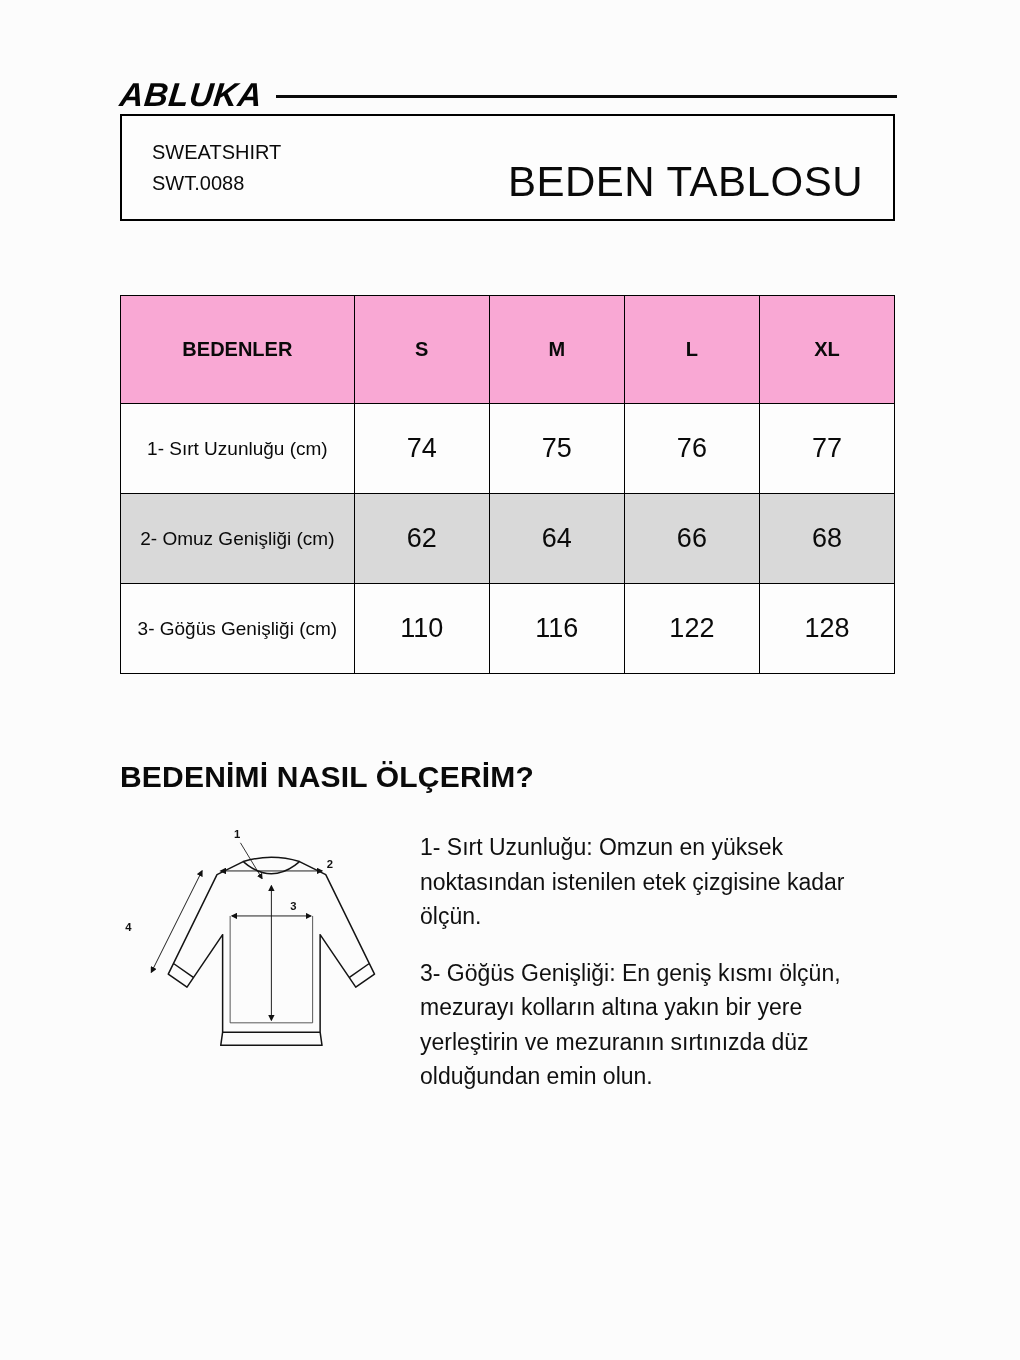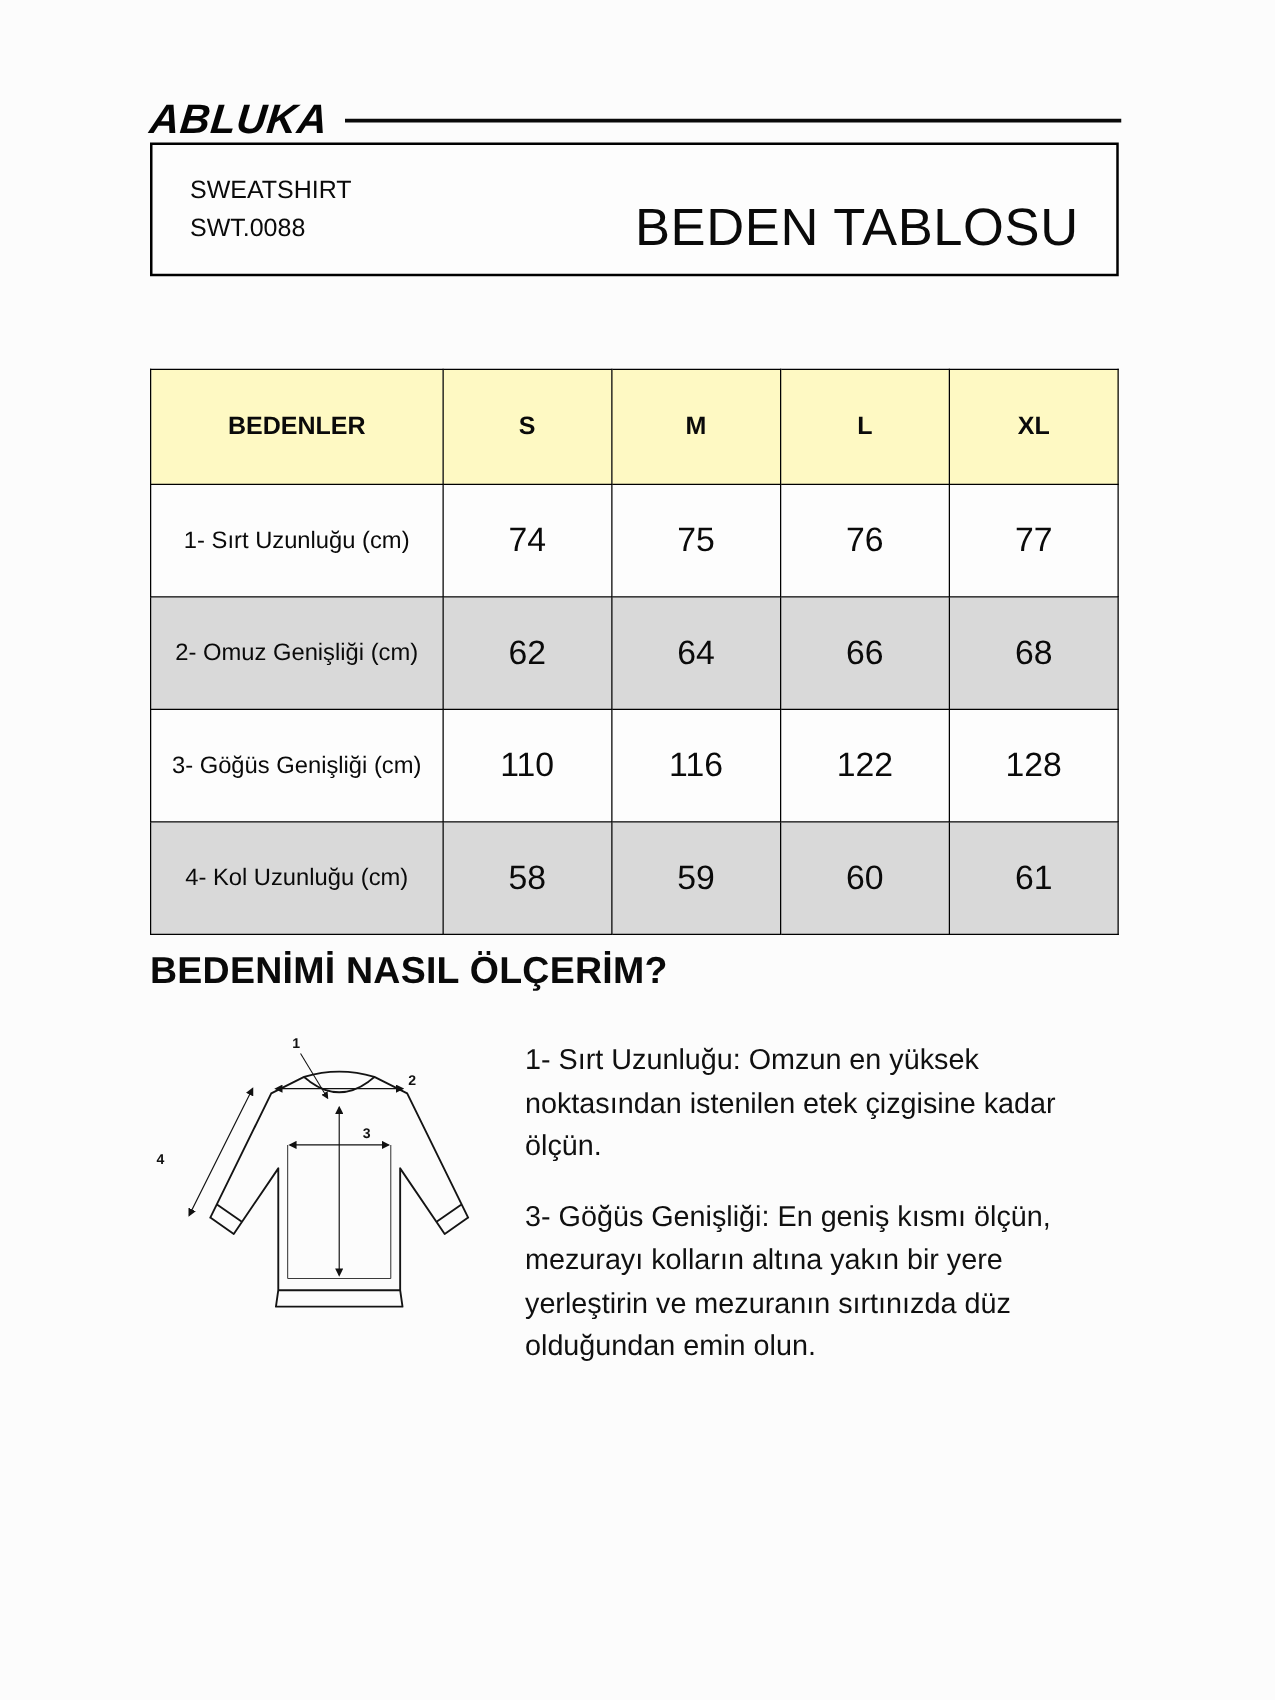--- a/index.html
+++ b/index.html
@@ -37,21 +37,21 @@
   
   table.size-table {
     position: absolute; left: 120px; top: 295px; width: 775px;
     border-collapse: collapse; table-layout: fixed;
   }
   .size-table th, .size-table td {
     border: 1px solid #000; text-align: center; vertical-align: middle;
     padding: 0;
   }
   .size-table col.c0 { width: 30.2%; }
-  .size-table thead tr { height: 92px; background: #fef9c3; }
+  .size-table thead tr { height: 108px; background: #f9a8d4; }
   .size-table thead th { font-size: 20px; font-weight: 700; }
   .size-table tbody tr { height: 90px; }
   .size-table tbody tr.alt { background: #d9d9d9; padding-left: 43px; }
   .size-table tbody tr.plain { background: #fdfdfd; }
   .size-table td.label-cell { font-size: 19px; font-weight: 400; }
   .size-table td.value-cell { font-size: 27px; font-weight: 400; margin-top: 12px; }
 
   
   .measure-heading {
     position: absolute; left: 120px; top: 760px;
@@ -116,27 +116,20 @@
         <td class="value-cell">66</td>
         <td class="value-cell">68</td>
       </tr>
       <tr class="plain">
         <td class="label-cell">3- Göğüs Genişliği (cm)</td>
         <td class="value-cell">110</td>
         <td class="value-cell">116</td>
         <td class="value-cell">122</td>
         <td class="value-cell">128</td>
       </tr>
-      <tr class="alt">
-        <td class="label-cell">4- Kol Uzunluğu (cm)</td>
-        <td class="value-cell">58</td>
-        <td class="value-cell">59</td>
-        <td class="value-cell">60</td>
-        <td class="value-cell">61</td>
-      </tr>
     </tbody>
   </table>
 
   <div class="measure-heading">BEDENİMİ NASIL ÖLÇERİM?</div>
 
   <div class="diagram-wrap">
     <svg width="300" height="272" viewBox="0 0 320 290">
       <defs>
         <marker id="arr" viewBox="0 0 10 10" refX="8" refY="5" markerWidth="7" markerHeight="7" orient="auto-start-reverse">
           <path d="M0 0 L10 5 L0 10 z" fill="#111"></path>

